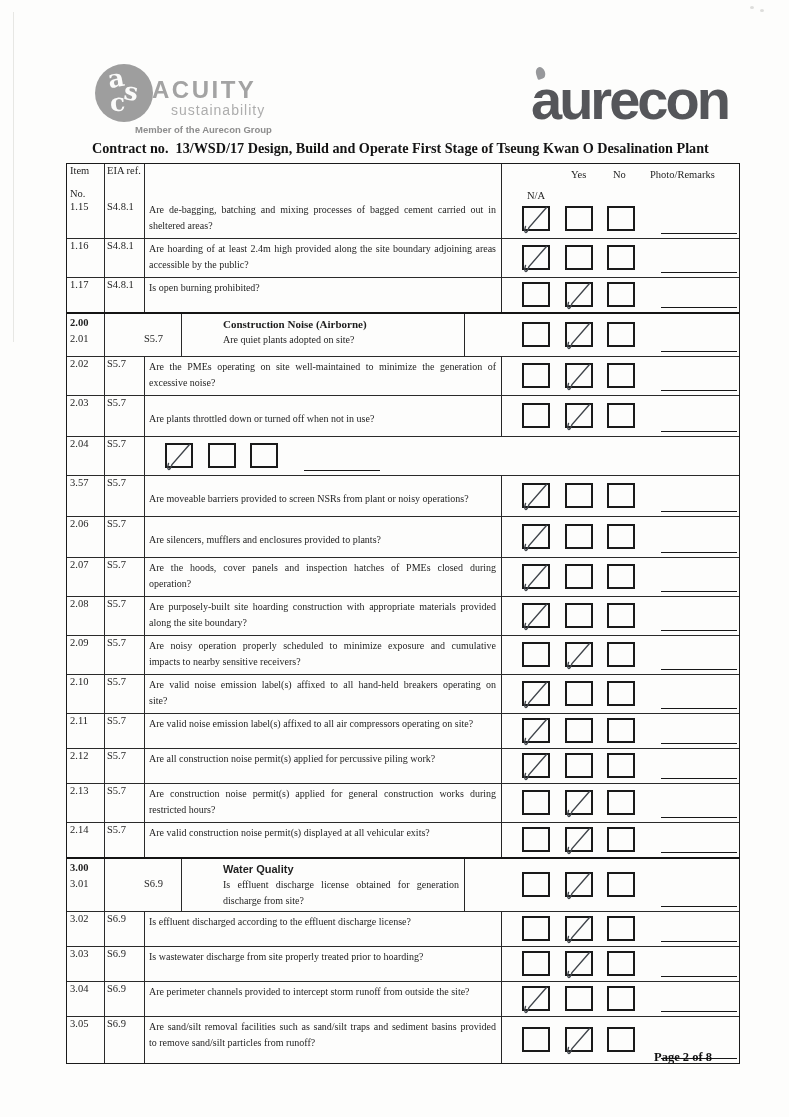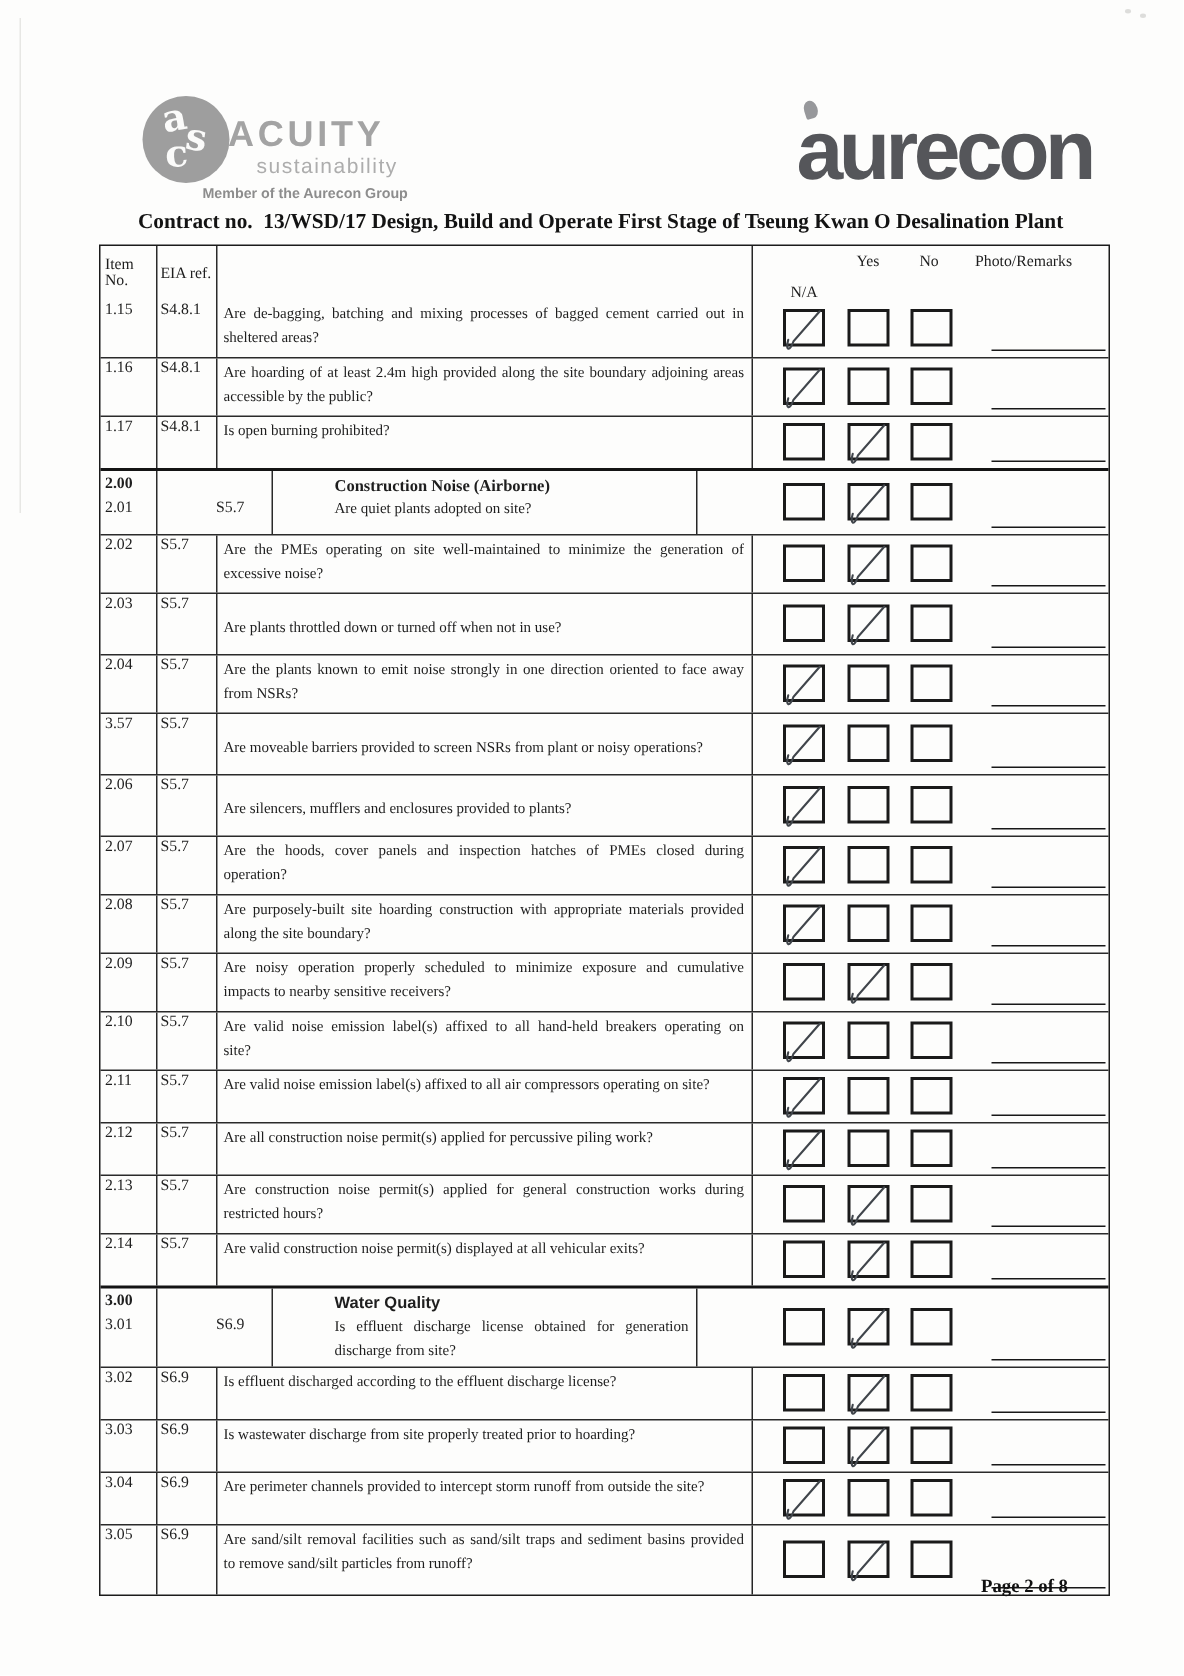--- a/index.html
+++ b/index.html
@@ -37,21 +37,21 @@
   .row.thick{border-top:2.6px solid #141414;gap:37px;}
   .r1{min-height:34px;} .r2{min-height:38px;} .rlow{min-height:40px;}
   .rsec{min-height:42px;} .rtall{min-height:46px;} .hrow{min-height:36px;}
 
   .c-item{width:33px;flex:none;border-right:1.1px solid #2a2a2a;padding:1px 1px 1px 3px;font-size:10.5px;}
   .c-ref{width:37px;flex:none;border-right:1.1px solid #2a2a2a;padding:1px 0 1px 2px;font-size:10.5px;}
   .c-q{flex:1;border-right:1.3px solid #262626;padding:2px 5px 2px 4px;font-size:10px;line-height:15.5px;}
   .c-q.low{padding-top:15px;}
   .c-checks{width:237px;flex:none;position:relative;}
 
-  .hd{display:flex;flex-direction:column;justify-content:center;}
+  .hd{display:flex;flex-direction:column;justify-content:space-between;}
   .hlbl{position:absolute;font-size:10.5px;top:5px;}
   .h-na{left:25px;margin-top:21px;} .h-yes{left:69px;} .h-no{left:111px;} .h-rem{left:148px;}
 
   .qline{text-align:justify;}
   .qline.jfull{text-align-last:justify;}
 
   .sec-title{font-weight:bold;font-size:11px;line-height:16px;}
   .sec-title.sans{font-family:"Liberation Sans",sans-serif;font-size:11px;}
   .sec-no{font-weight:bold;line-height:16px;}
   .sub-line{line-height:16px;}
@@ -239,24 +239,20 @@
             <div class="remline"></div>
           </div>
         </div>
         <div class="row r2">
           <div class="c-item">
             <div>2.04</div>
           </div>
           <div class="c-ref">
             <div>S5.7</div>
           </div>
-          <div class="c-q">
-            <div class="qline jfull">Are the plants known to emit noise strongly in one direction oriented to face away</div>
-            <div class="qline">from NSRs?</div>
-          </div>
           <div class="c-checks">
             <div class="cb cb-na">
               <svg viewBox="0 0 32 34" class="tick">
                 <path d="M6.5 22.5 C4.5 29.5 7.5 31 10 23.5 L27.5 3.5"></path>
               </svg>
             </div>
             <div class="cb cb-yes"></div>
             <div class="cb cb-no"></div>
             <div class="remline"></div>
           </div>

